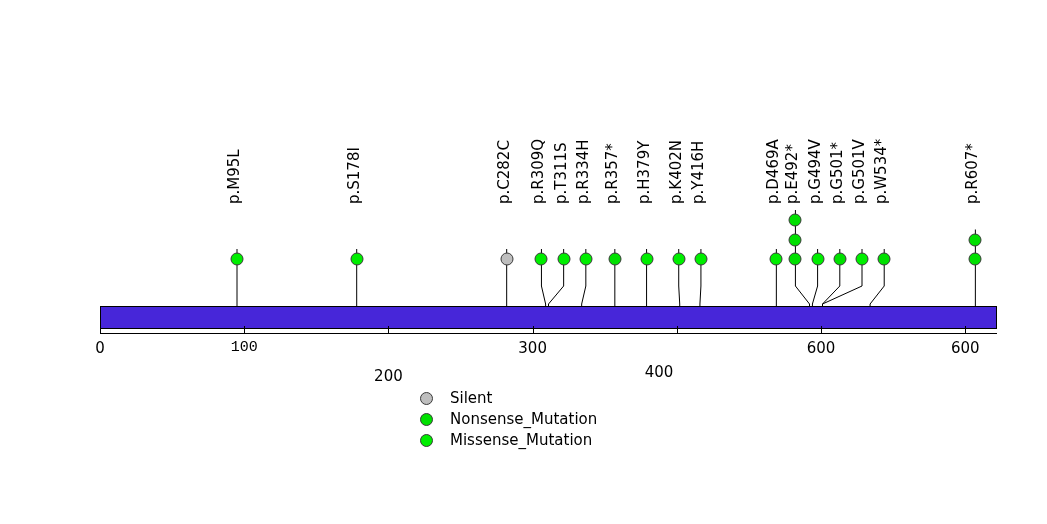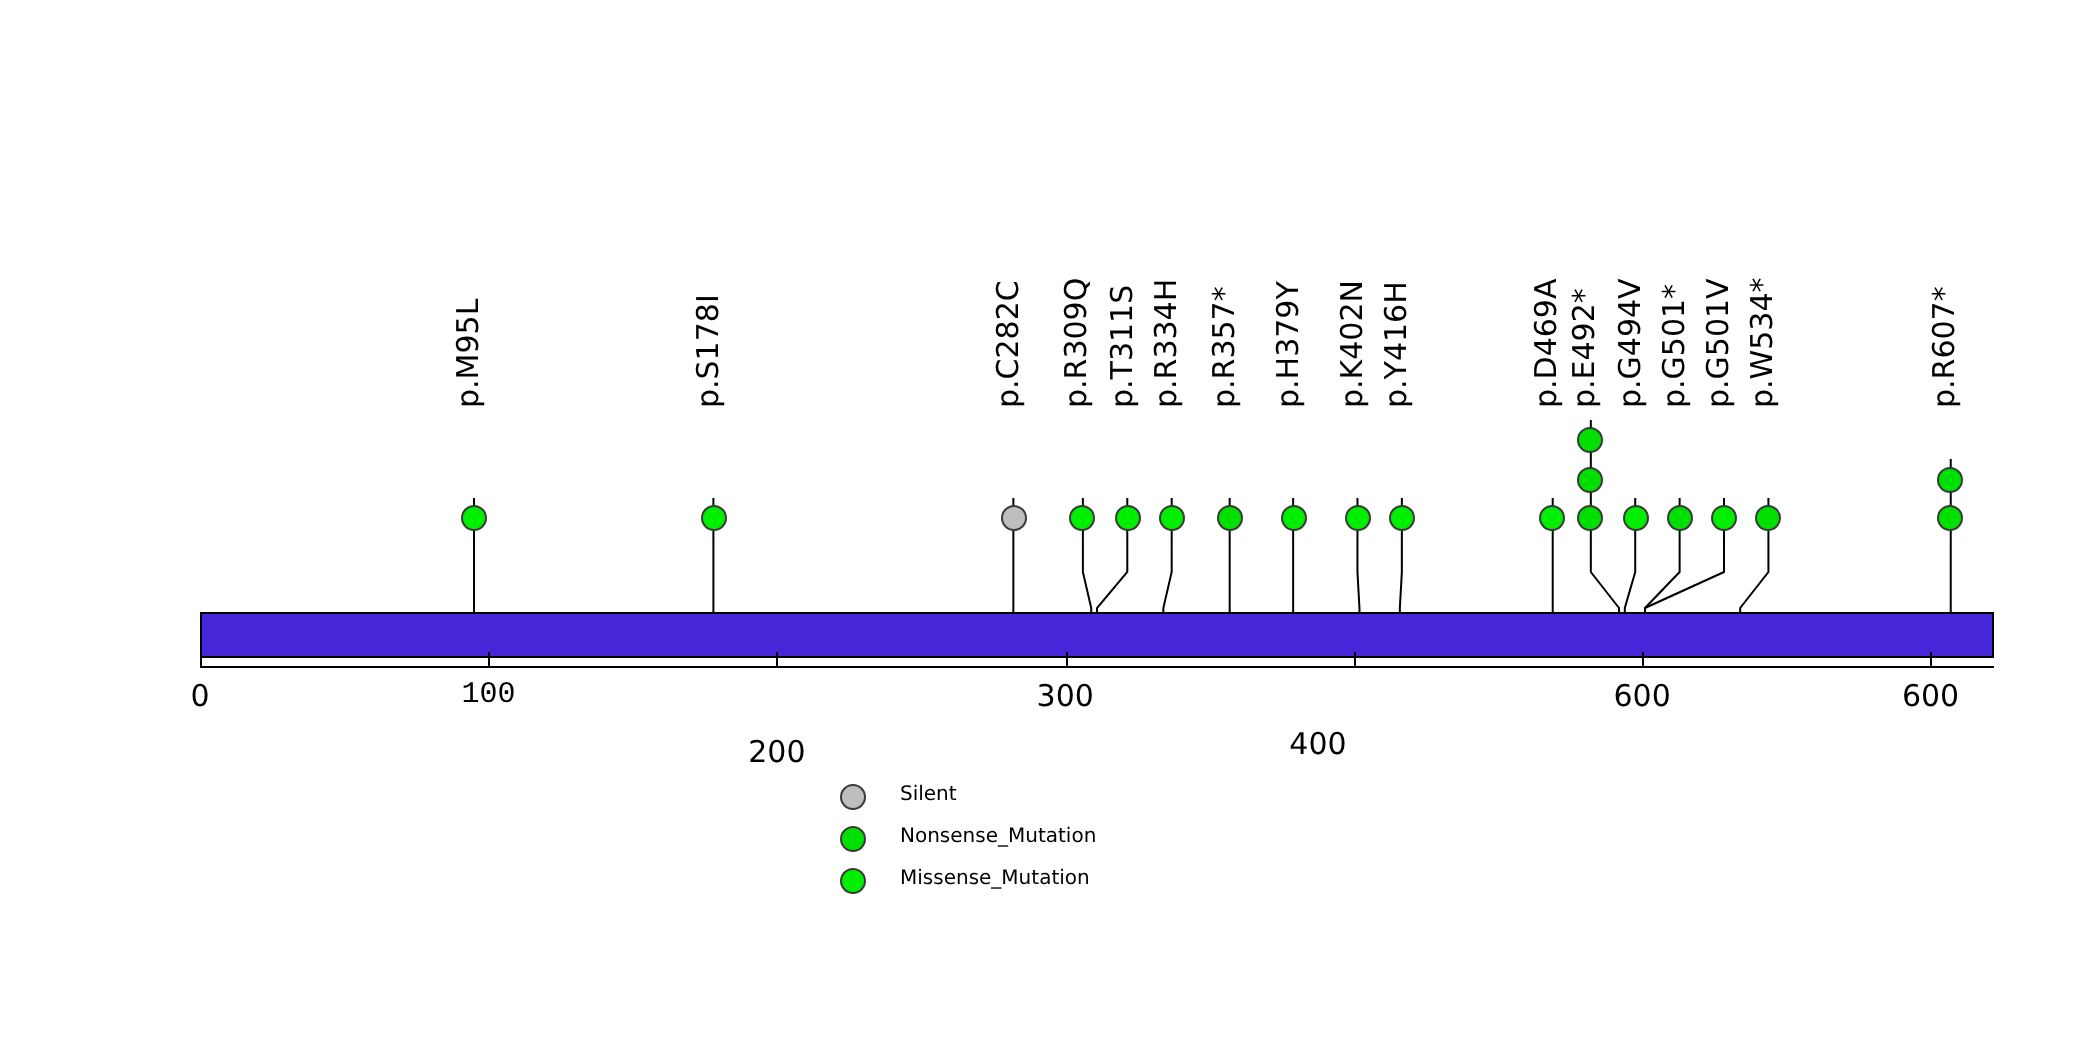--- a/index.html
+++ b/index.html
@@ -84,21 +84,21 @@
     border-radius: 50%;
     border: 1px solid #3a3a3a;
     box-sizing: border-box;
     left: 0;
     top: 3px;
   }
   .legend-text {
     position: absolute;
     left: 30px;
     top: 0px;
-    font-size: 10px;
+    font-size: 15px;
     color: #000000;
     white-space: nowrap;
     line-height: 18px;
   }
 </style>
 </head>
 <body>
 
 <div id="stage">
 

